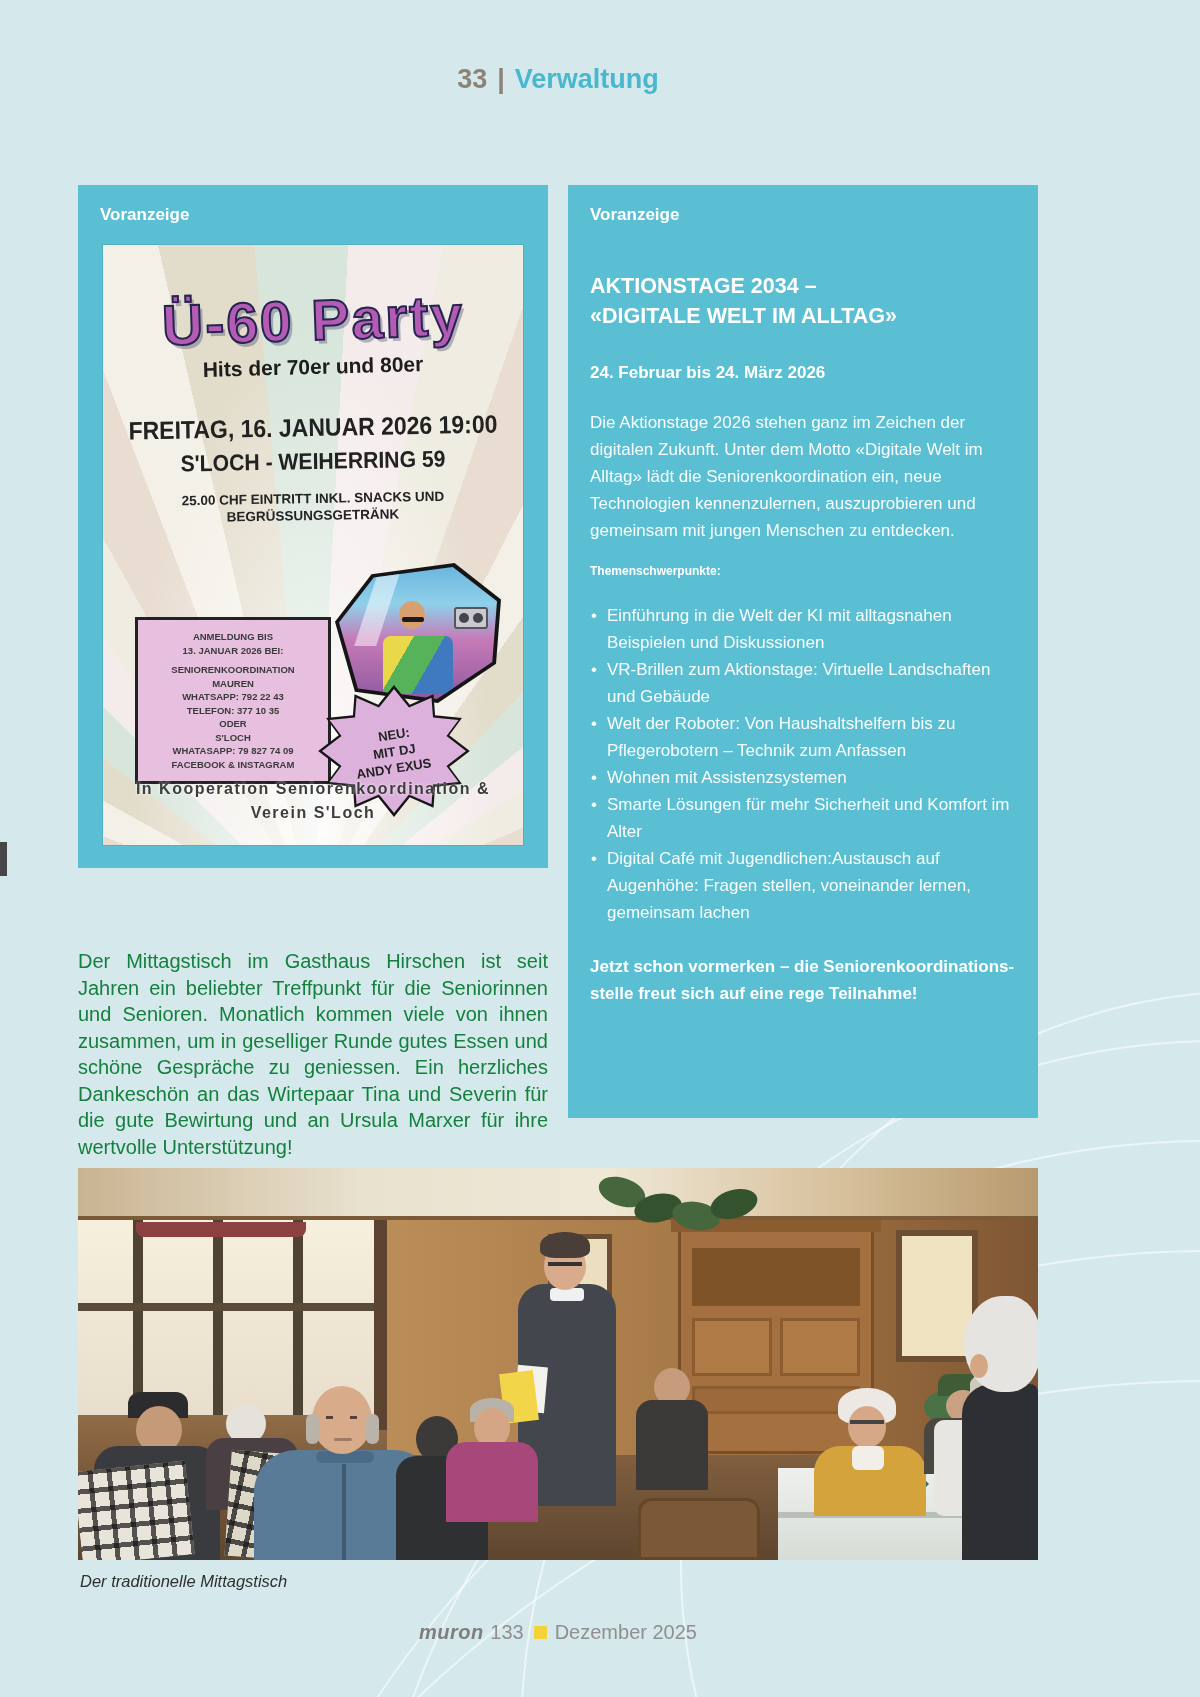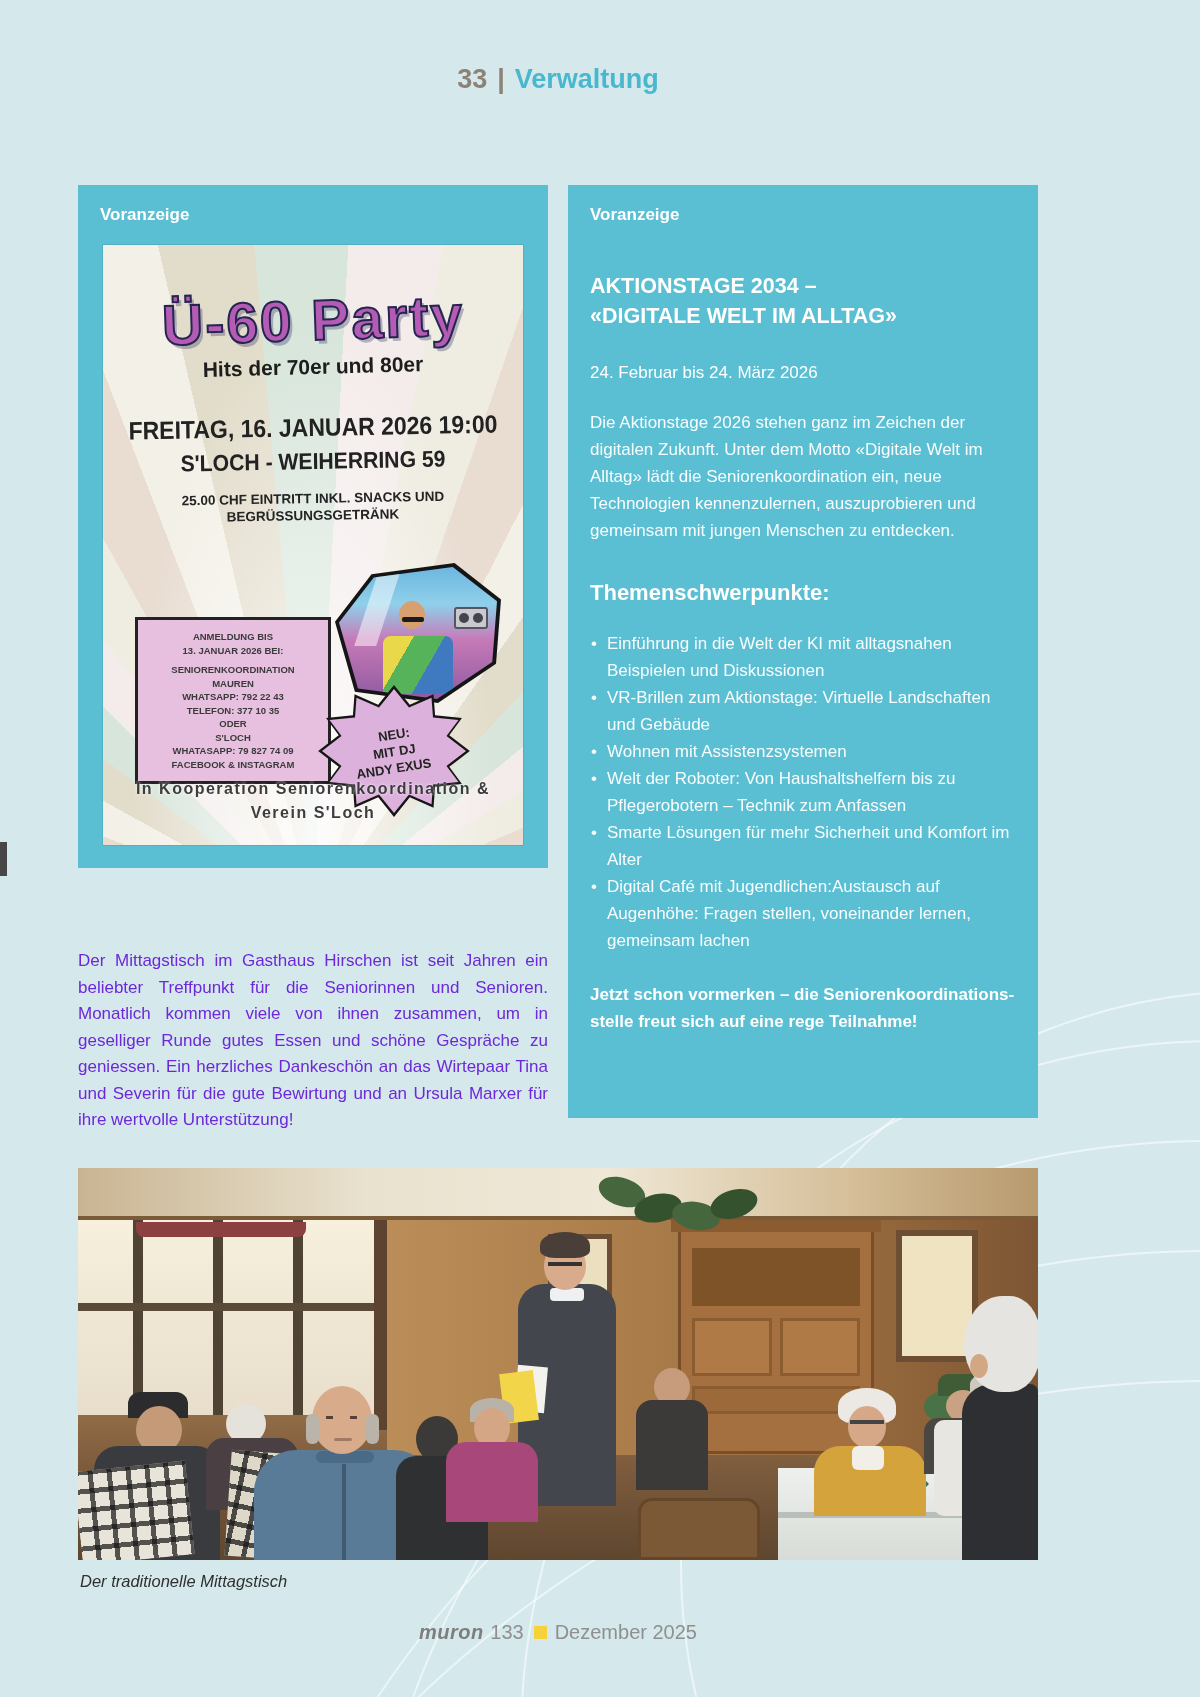--- a/index.html
+++ b/index.html
@@ -90,32 +90,32 @@
     position:absolute; left:4px; top:4px; right:4px; bottom:4px; background:#dcb2dc;
     clip-path:polygon(98% 50%, 85% 62%, 93% 75%, 76% 77%, 75% 93%, 60% 85%, 50% 100%, 40% 85%, 25% 93%, 24% 77%, 7% 75%, 15% 62%, 2% 50%, 15% 38%, 7% 25%, 24% 23%, 25% 7%, 40% 15%, 50% 0%, 60% 15%, 75% 7%, 76% 23%, 93% 25%, 85% 38%);
     display:flex; flex-direction:column; justify-content:center; align-items:center;
   }
   .star-badge div { transform:rotate(-9deg); font-size:13px; font-weight:bold; color:#222; line-height:17px; }
 
   .flyer-koop { position:absolute; left:0; right:0; top:532px; font-size:16px; font-weight:bold; color:#3d3d3d; letter-spacing:1.5px; line-height:24px; text-shadow:0 0 3px rgba(255,255,255,0.9); }
 
   
   #right-box .rb-title { font-size:21.5px; font-weight:bold; line-height:30px; margin-top:46px; }
-  #right-box .rb-date  { font-size:17px; font-weight:normal; margin-top:32px; }
+  #right-box .rb-date  { font-size:17px; font-weight:bold; margin-top:32px; }
   #right-box .rb-par   { font-size:17px; line-height:27px; margin-top:26px; color:rgba(255,255,255,0.96); }
-  #right-box .rb-theme { font-size:22px; font-weight:bold; margin-top:36px; }
+  #right-box .rb-theme { font-size:12px; font-weight:bold; margin-top:20px; }
   #right-box ul { list-style:none; margin-top:24px; }
   #right-box li { position:relative; padding-left:17px; font-size:17px; line-height:27px; color:rgba(255,255,255,0.96); }
   #right-box li:before { content:"\2022"; position:absolute; left:1px; }
   #right-box .rb-closing { font-size:17px; font-weight:bold; line-height:27px; margin-top:27px; }
 
   
   #article { position:absolute; left:78px; top:948px; width:470px; }
   #article h2 { font-size:18.5px; font-weight:bold; color:#242424; margin-bottom:6px; }
-  #article p  { font-size:17px; line-height:26.5px; color:#6d28d9; text-align:justify; }
+  #article p  { font-size:20px; line-height:26.5px; color:#15803d; text-align:justify; }
 
   
   #photo {
     position:absolute; left:78px; top:1168px; width:960px; height:392px; overflow:hidden;
     background:linear-gradient(180deg,#d9ceb9 0%, #b78f5f 20%, #a87e51 48%, #7d5c3d 76%, #5e462f 100%);
   }
   .ph { position:absolute; }
   #photo-caption { position:absolute; left:80px; top:1572px; font-size:16.5px; font-style:italic; color:#2f2f2f; }
 
   
@@ -193,22 +193,22 @@
   <div class="rb-title">
     <div>AKTIONSTAGE 2034 –</div>
     <div>«DIGITALE WELT IM ALLTAG»</div>
   </div>
   <div class="rb-date">24. Februar bis 24. März 2026</div>
   <div class="rb-par">Die Aktionstage 2026 stehen ganz im Zeichen der digitalen Zukunft. Unter dem Motto «Digitale Welt im Alltag» lädt die Seniorenkoordination ein, neue Technologien kennenzulernen, auszuprobieren und gemeinsam mit jungen Menschen zu entdecken.</div>
   <div class="rb-theme">Themenschwerpunkte:</div>
   <ul>
       <li>Einführung in die Welt der KI mit alltagsnahen Beispielen und Diskussionen</li>
       <li>VR-Brillen zum Aktionstage: Virtuelle Landschaften und Gebäude</li>
+      <li>Welt der Roboter: Von Haushaltshelfern bis zu Pflegerobotern – Technik zum Anfassen</li>
       <li>Wohnen mit Assistenzsystemen</li>
-      <li>Welt der Roboter: Von Haushaltshelfern bis zu Pflegerobotern – Technik zum Anfassen</li>
       <li>Smarte Lösungen für mehr Sicherheit und Komfort im Alter</li>
       <li>Digital Café mit Jugendlichen:Austausch auf Augenhöhe: Fragen stellen, voneinander lernen, gemeinsam lachen</li>
     </ul>
   <div class="rb-closing">Jetzt schon vormerken – die Seniorenkoordinations­stelle freut sich auf eine rege Teilnahme!</div>
 </div>
 
 <div id="article">
   <p>Der Mittagstisch im Gasthaus Hirschen ist seit Jahren ein beliebter Treffpunkt für die Seniorinnen und Senioren. Monatlich kommen viele von ihnen zusammen, um in geselliger Runde gutes Essen und schöne Gespräche zu geniessen. Ein herzliches Dankeschön an das Wirtepaar Tina und Severin für die gute Bewirtung und an Ursula Marxer für ihre wertvolle Unterstützung!</p>
 </div>
 

